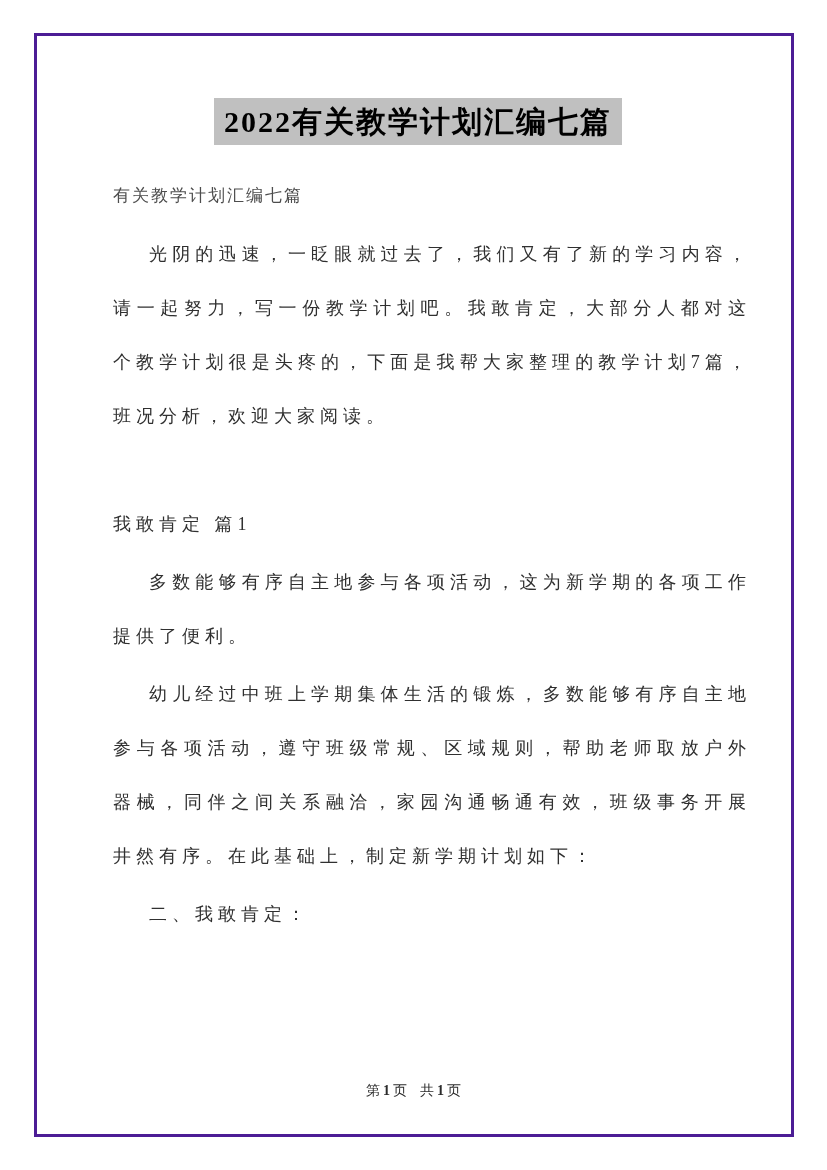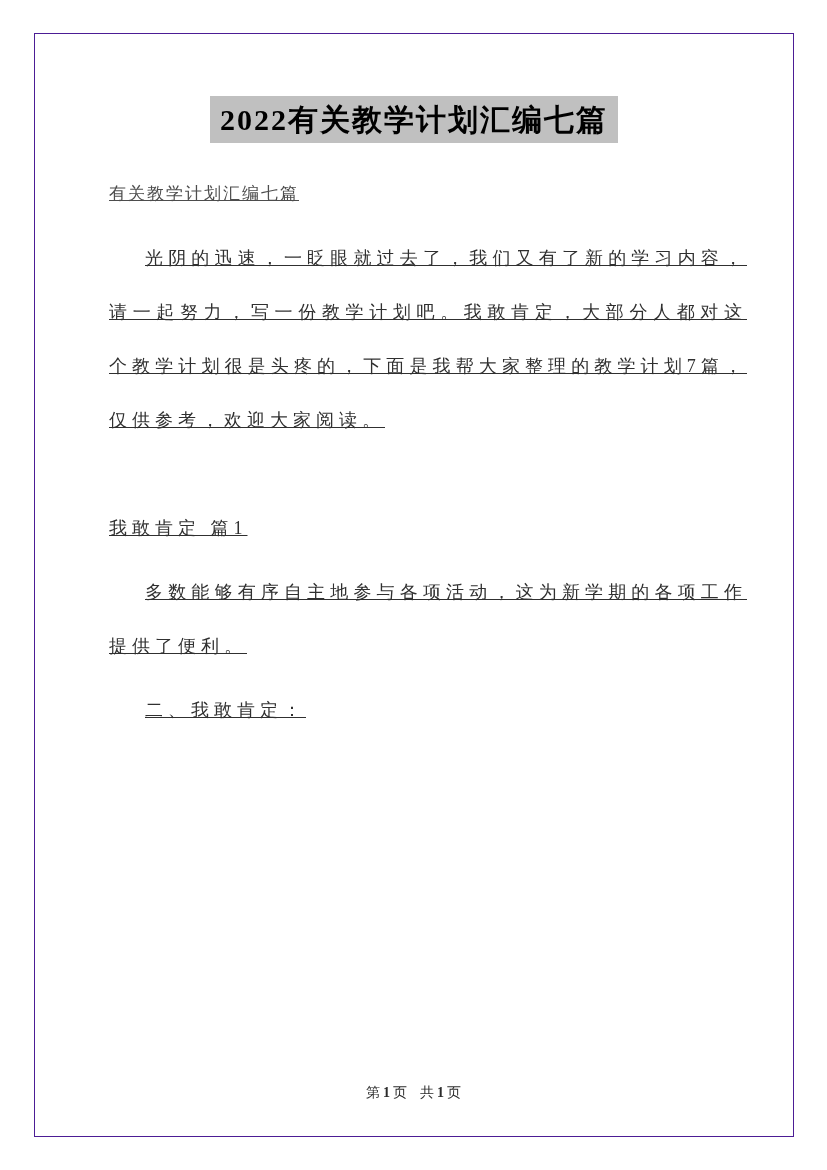--- a/index.html
+++ b/index.html
@@ -15,22 +15,23 @@
     height: 1170px;
     background: #ffffff;
     overflow: hidden;
   }
   .page {
     position: absolute;
     left: 34px;
     top: 33px;
     width: 760px;
     height: 1104px;
-    border: 1px solid #4c1d95;
+    border: 3px solid #4c1d95;
     background: #ffffff;
+    padding-left: 8px;
   }
   .title-wrap {
     margin-top: 62px;
     text-align: center;
   }
   .title-highlight {
     display: inline-block;
     background: #c0c0c0;
     color: #000000;
     font-weight: bold;
@@ -42,21 +43,21 @@
   }
   .doc-body {
     margin: 24px 36px 0 64px;
     color: #303030;
     font-size: 18px;
     line-height: 54px;
     letter-spacing: 5px;
     text-align: justify;
     text-justify: inter-character;
   }
-  .doc-body p { margin: 10px; text-decoration: underline; }
+  .doc-body p { margin: 4px; }
   .subtitle {
     font-size: 17px;
     letter-spacing: 2px;
     color: #4d4d4d;
     text-align: left;
   }
   .indent { text-indent: 2em; }
   .gap-above { margin-top: 54px !important; }
   .page-footer {
     position: absolute;
@@ -81,27 +82,28 @@
 <div class="canvas">
   <div class="page">
 
     <div class="title-wrap">
       <span class="title-highlight">2022有关教学计划汇编七篇</span>
     </div>
 
     <div class="doc-body">
       <p class="subtitle">有关教学计划汇编七篇</p>
 
-      <p class="indent">光阴的迅速，一眨眼就过去了，我们又有了新的学习内容，请一起努力，写一份教学计划吧。我敢肯定，大部分人都对这个教学计划很是头疼的，下面是我帮大家整理的教学计划7篇，仅供参考，欢迎大家阅读。</p>
+      <p class="indent">光阴的迅速，一眨眼就过去了，我们又有了新的学习内容，请一起努力，写一份教学计划吧。我敢肯定，大部分人都对这个教学计划很是头疼的，下面是我帮大家整理的教学计划7篇，班况分析，欢迎大家阅读。</p>
 
       <p class="gap-above">我敢肯定 篇1</p>
 
 
       <p class="indent">多数能够有序自主地参与各项活动，这为新学期的各项工作提供了便利。</p>
 
+      <p class="indent">幼儿经过中班上学期集体生活的锻炼，多数能够有序自主地参与各项活动，遵守班级常规、区域规则，帮助老师取放户外器械，同伴之间关系融洽，家园沟通畅通有效，班级事务开展井然有序。在此基础上，制定新学期计划如下：</p>
 
       <p class="indent">二、我敢肯定：</p>
 
     </div>
 
     <div class="page-footer">
       <span class="footer-page"><span>第</span><span class="num">1</span><span>页</span></span><span class="footer-total"><span>共</span><span class="num">1</span><span>页</span></span>
     </div>
 
   </div>

